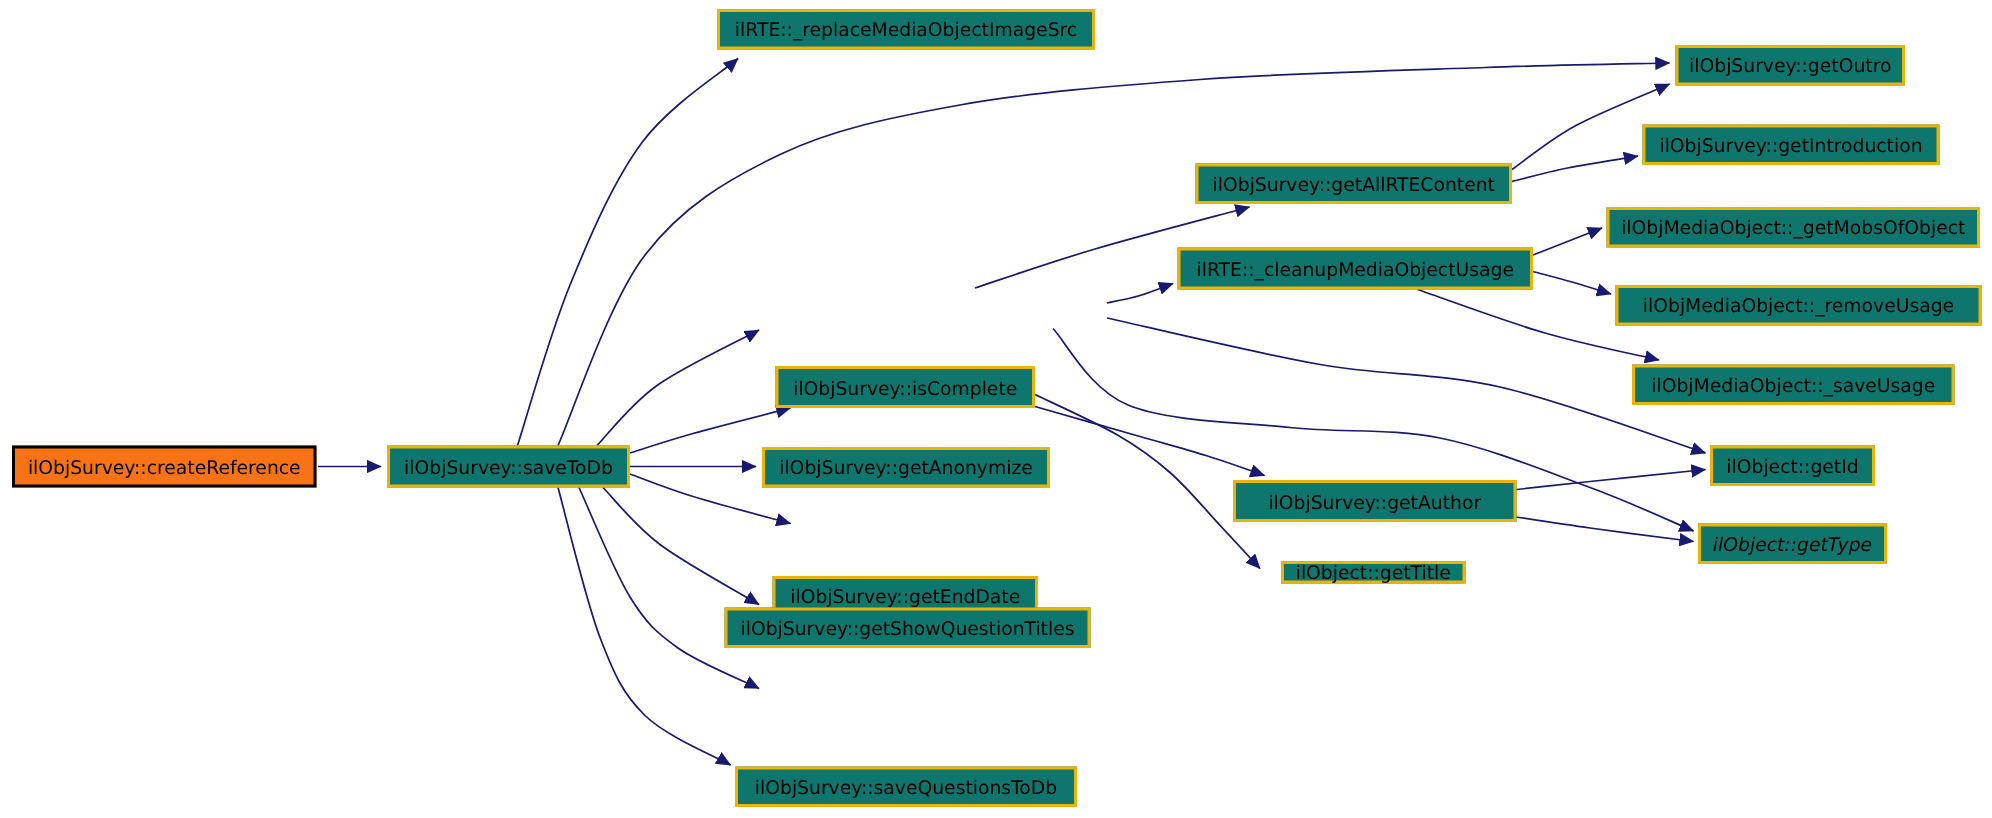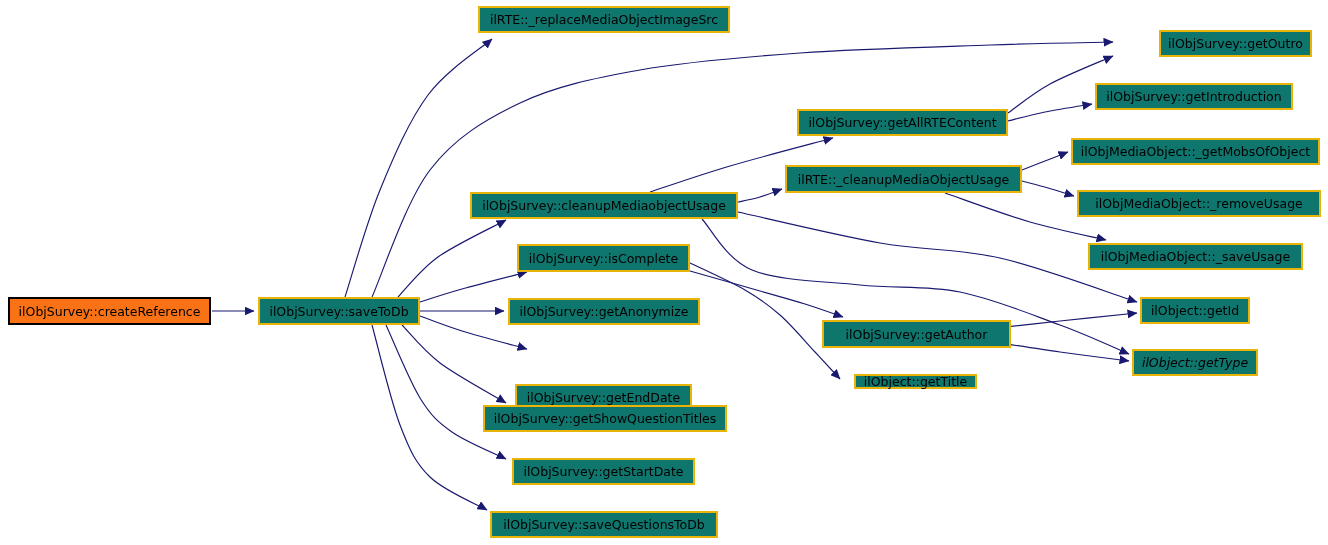--- a/index.html
+++ b/index.html
@@ -66,31 +66,29 @@
       <path d="M1022,181 C1026.3,182.2 1039.3,185.5 1048,188 C1056.7,190.5 1069.7,194.7 1074,196" class="edge" marker-end="url(#arrow)"></path>
       <path d="M945,193 C959.2,197.8 1003.2,214.2 1030,222 C1056.8,229.8 1093.3,237.0 1106,240" class="edge" marker-end="url(#arrow)"></path>
       <path d="M690,271 C701.7,274.3 740.8,285.5 760,291 C779.2,296.5 791.2,299.7 805,304 C818.8,308.3 836.7,314.8 843,317" class="edge" marker-end="url(#arrow)"></path>
       <path d="M690,263 C699.2,267.5 730.0,281.3 745,290 C760.0,298.7 768.3,304.7 780,315 C791.7,325.3 805.0,341.3 815,352 C825.0,362.7 835.8,374.5 840,379" class="edge" marker-end="url(#arrow)"></path>
       <path d="M987,329 C999.2,327.7 1035.0,323.7 1060,321 C1085.0,318.3 1124.2,314.3 1137,313" class="edge" marker-end="url(#arrow)"></path>
       <path d="M987,341 C999.2,342.8 1036.3,348.7 1060,352 C1083.7,355.3 1117.5,359.5 1129,361" class="edge" marker-end="url(#arrow)"></path>
     </svg>
 <div class="node highlight" style="left: 8px; top: 297px; width: 203px; height: 28px;">ilObjSurvey::createReference</div>
     <div class="node" style="left: 258px; top: 297px; width: 162px; height: 28px;">ilObjSurvey::saveToDb</div>
     <div class="node" style="left: 478px; top: 6px; width: 252px; height: 27px;">ilRTE::_replaceMediaObjectImageSrc</div>
-    <div class="node" style="left: 1117px; top: 30px; width: 153px; height: 27px; margin-left: 42px;">ilObjSurvey::getOutro</div>
+    <div class="node" style="left: 1117px; top: 30px; width: 153px; height: 27px;">ilObjSurvey::getOutro</div>
     <div class="node" style="left: 1095px; top: 83px; width: 198px; height: 27px;">ilObjSurvey::getIntroduction</div>
     <div class="node" style="left: 797px; top: 109px; width: 211px; height: 27px;">ilObjSurvey::getAllRTEContent</div>
     <div class="node" style="left: 785px; top: 165px; width: 237px; height: 28px;">ilRTE::_cleanupMediaObjectUsage</div>
     <div class="node" style="left: 1071px; top: 138px; width: 249px; height: 27px;">ilObjMediaObject::_getMobsOfObject</div>
     <div class="node" style="left: 1077px; top: 190px; width: 244px; height: 27px;">ilObjMediaObject::_removeUsage</div>
     <div class="node" style="left: 1088px; top: 243px; width: 215px; height: 27px;">ilObjMediaObject::_saveUsage</div>
-    <div class="node" style="left: 470px; top: 192px; width: 268px; height: 27px;">ilObjSurvey::cleanupMediaobjectUsage</div>
     <div class="node" style="left: 517px; top: 244px; width: 173px; height: 28px;">ilObjSurvey::isComplete</div>
     <div class="node" style="left: 508px; top: 298px; width: 192px; height: 27px;">ilObjSurvey::getAnonymize</div>
     <div class="node" style="left: 515px; top: 351px; width: 177px; height: 27px; margin-top: 33px;">ilObjSurvey::getEndDate</div>
     <div class="node" style="left: 483px; top: 405px; width: 244px; height: 27px;">ilObjSurvey::getShowQuestionTitles</div>
-    <div class="node" style="left: 512px; top: 458px; width: 183px; height: 27px;">ilObjSurvey::getStartDate</div>
     <div class="node" style="left: 490px; top: 511px; width: 228px; height: 27px;">ilObjSurvey::saveQuestionsToDb</div>
     <div class="node" style="left: 822px; top: 320px; width: 189px; height: 28px;">ilObjSurvey::getAuthor</div>
     <div class="node" style="left: 854px; top: 374px; width: 123px; height: 15px;">ilObject::getTitle</div>
     <div class="node" style="left: 1140px; top: 297px; width: 110px; height: 27px;">ilObject::getId</div>
     <div class="node" style="left: 1132px; top: 349px; width: 126px; height: 27px; font-style: italic;">ilObject::getType</div>
   </div>
 
 </body></html>

